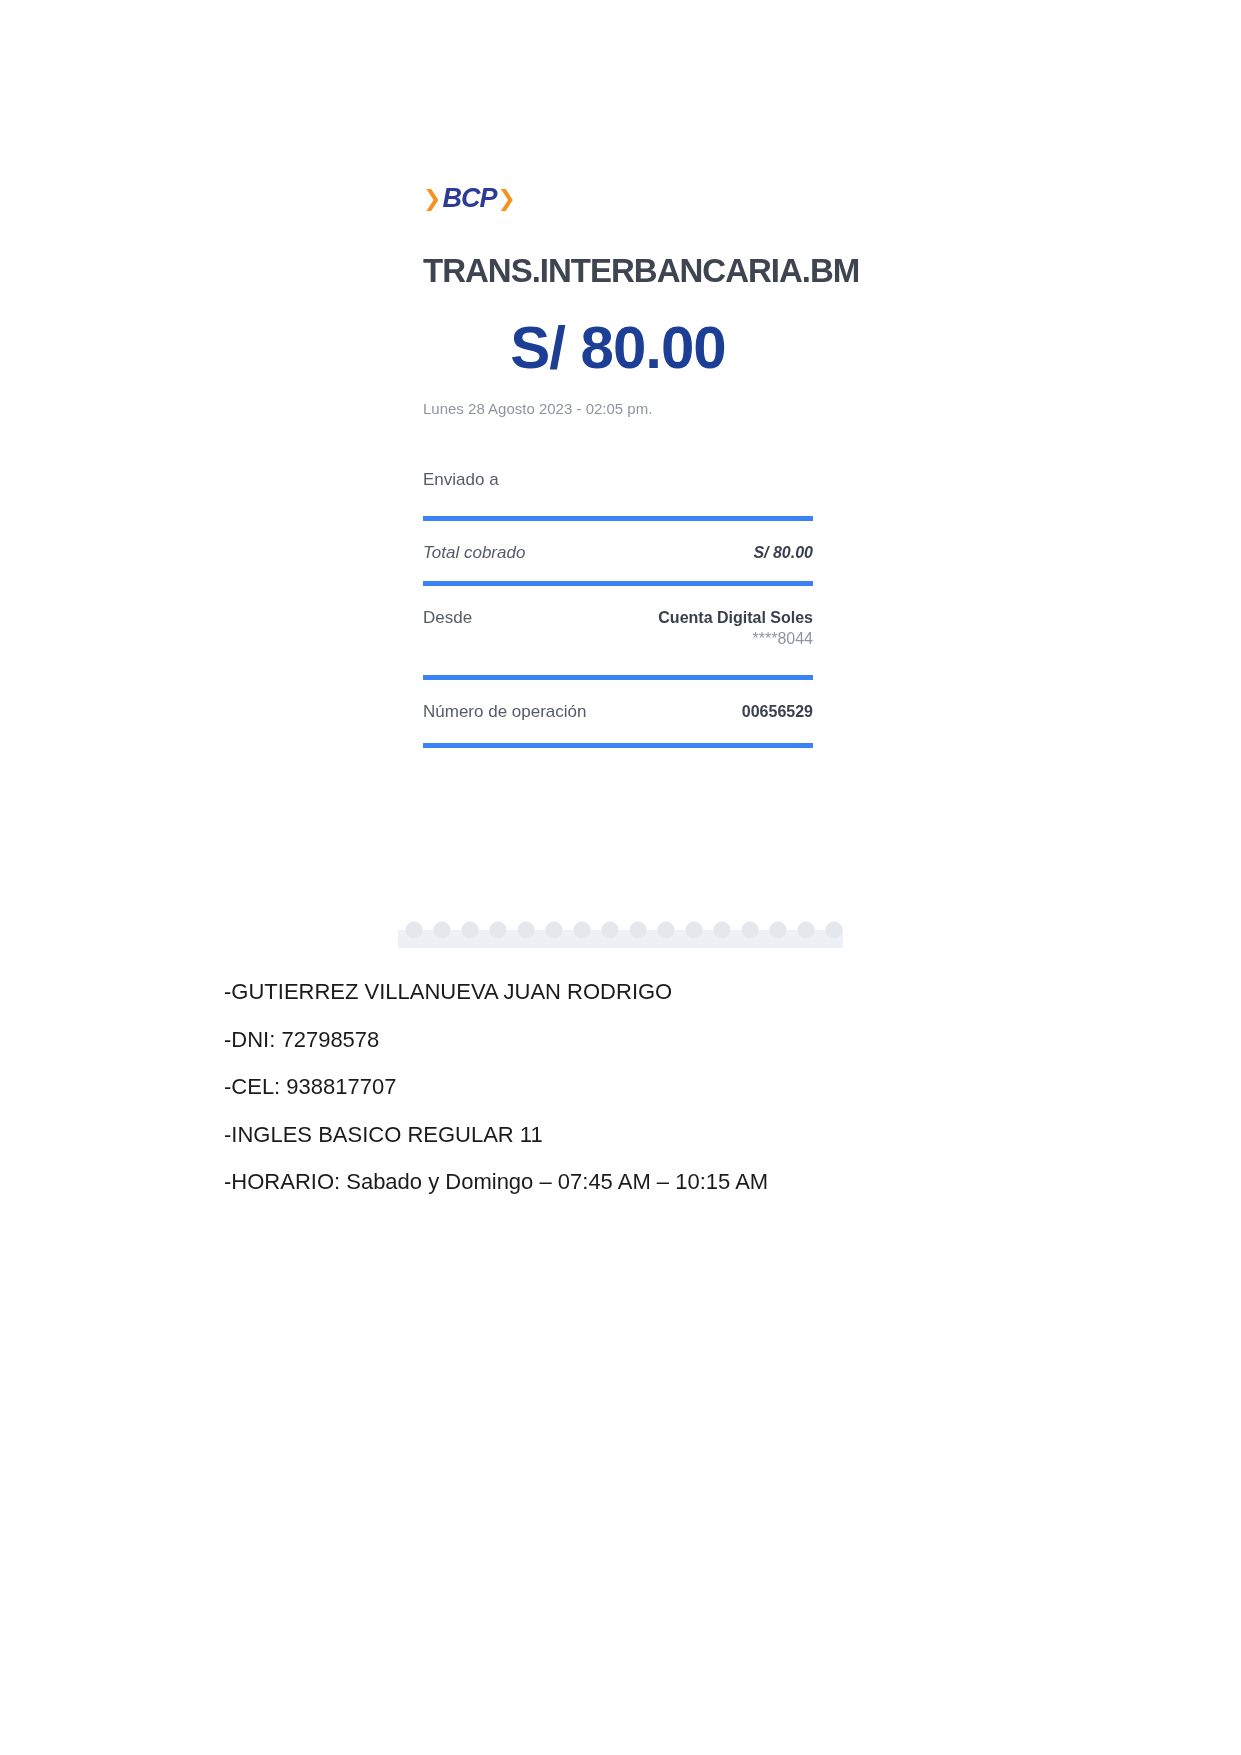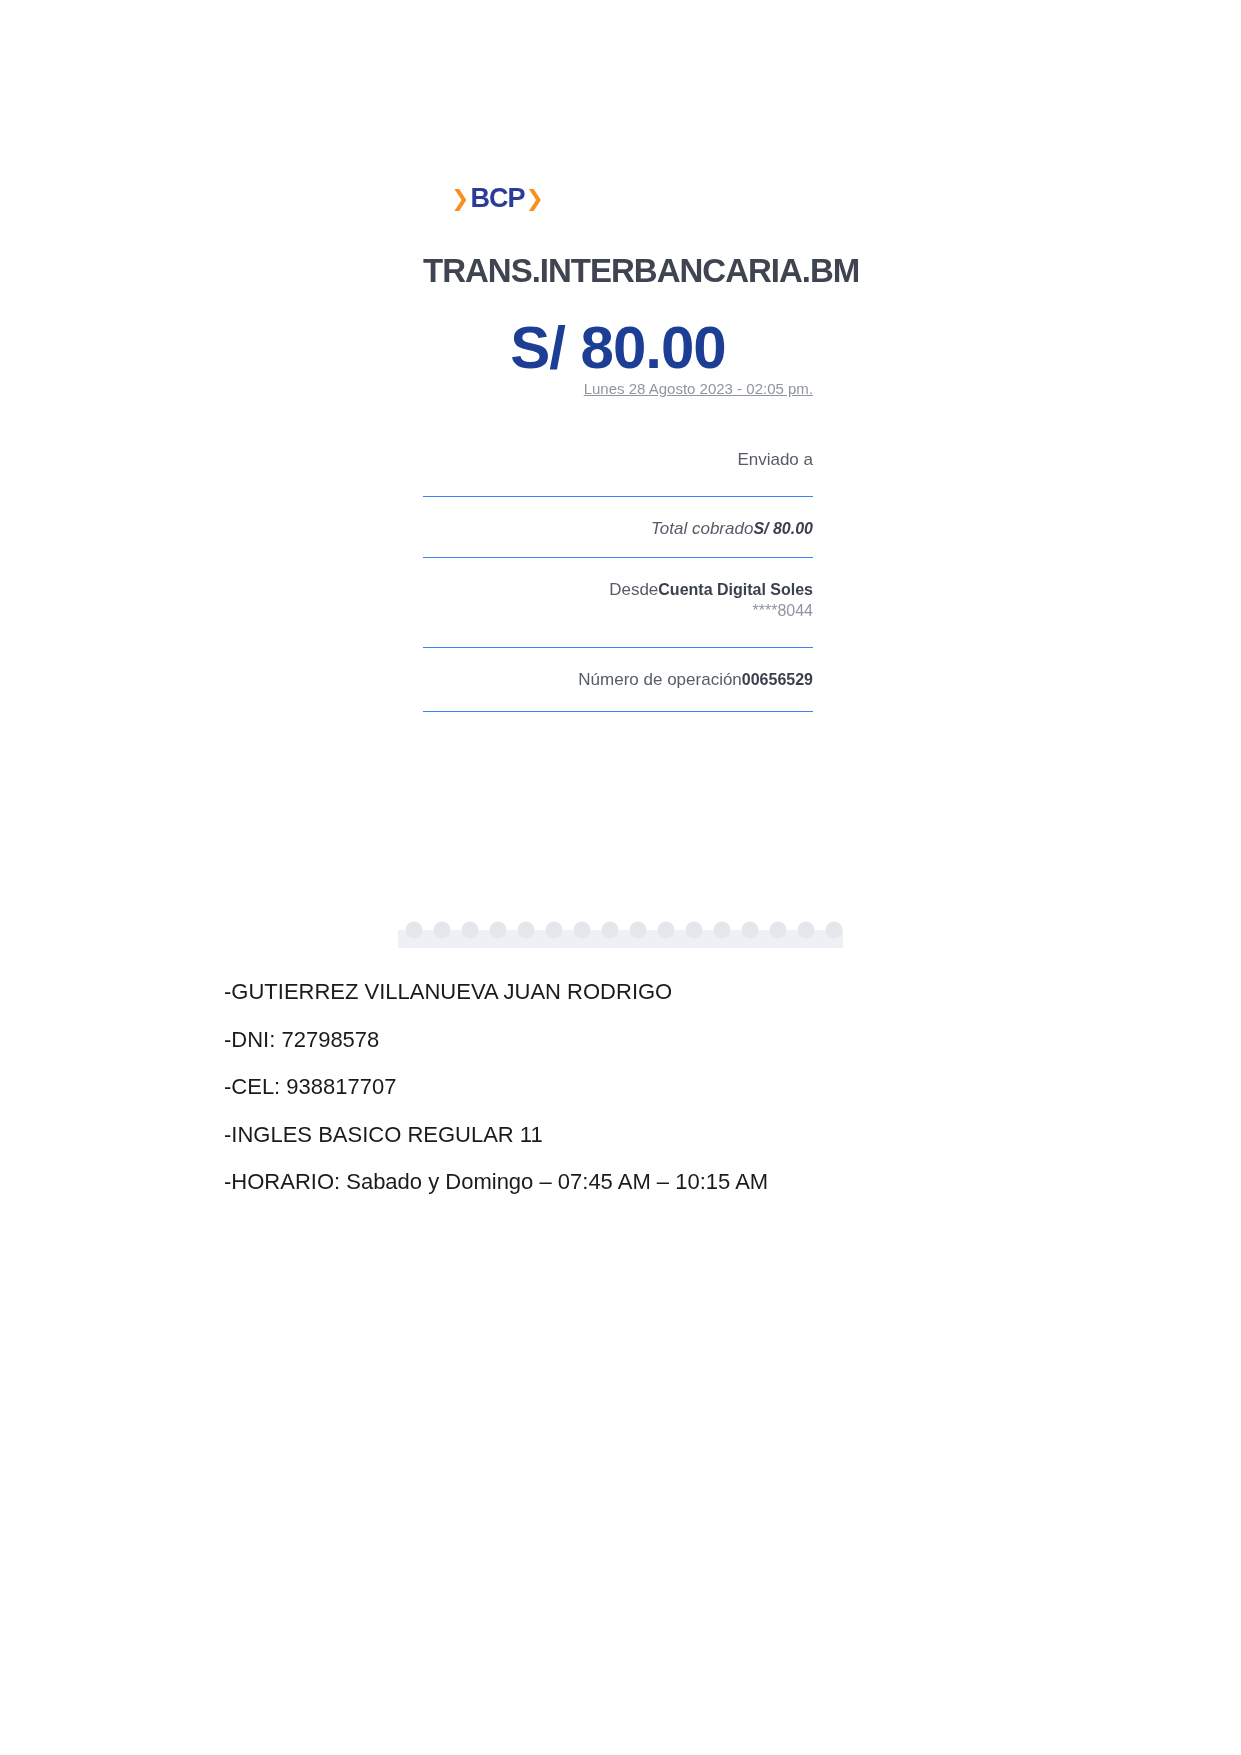--- a/index.html
+++ b/index.html
@@ -22,23 +22,23 @@
     width: 446px;
     padding: 0 30px 0 26px;
     background: #ffffff;
   }
 
   .logo {
     height: 27px;
     line-height: 27px;
     font-size: 27px;
     font-weight: 700;
+    font-style: italic;
     letter-spacing: -1px;
     white-space: nowrap;
-    margin-left: 28px;
   }
   .logo .chev {
     color: #f6921e;
     font-size: 22px;
     font-weight: 700;
     vertical-align: 1px;
   }
   .logo .logo-text {
     color: #2b3b97;
     padding: 0 1px 0 2px;
@@ -57,33 +57,33 @@
     margin-top: 26px;
     text-align: center;
     font-size: 60px;
     line-height: 64px;
     font-weight: 700;
     letter-spacing: -1px;
     color: #1d3e95;
   }
 
   .r-date {
-    text-align: right;
+    margin-top: 20px;
+    text-align: left;
     font-size: 15px;
     color: #8f959e;
-    text-decoration: underline;
   }
 
   .rows { margin-top: 43px; }
 
   .row {
     display: flex;
-    justify-content: flex-end;
+    justify-content: space-between;
     align-items: flex-start;
-    border-bottom: 1px solid #3b82f6;
+    border-bottom: 5px solid #3b82f6;
   }
   .row-1 { padding: 10px 0 26px; }
   .row-2 { padding: 26px 0 20px; }
   .row-3 { padding: 22px 0 18px; font-style: italic; }
   .row-4 { padding: 22px 0 25px; }
   .row-5 { padding: 22px 0 21px; }
 
   .row .label {
     font-size: 17px;
     line-height: 20px;

